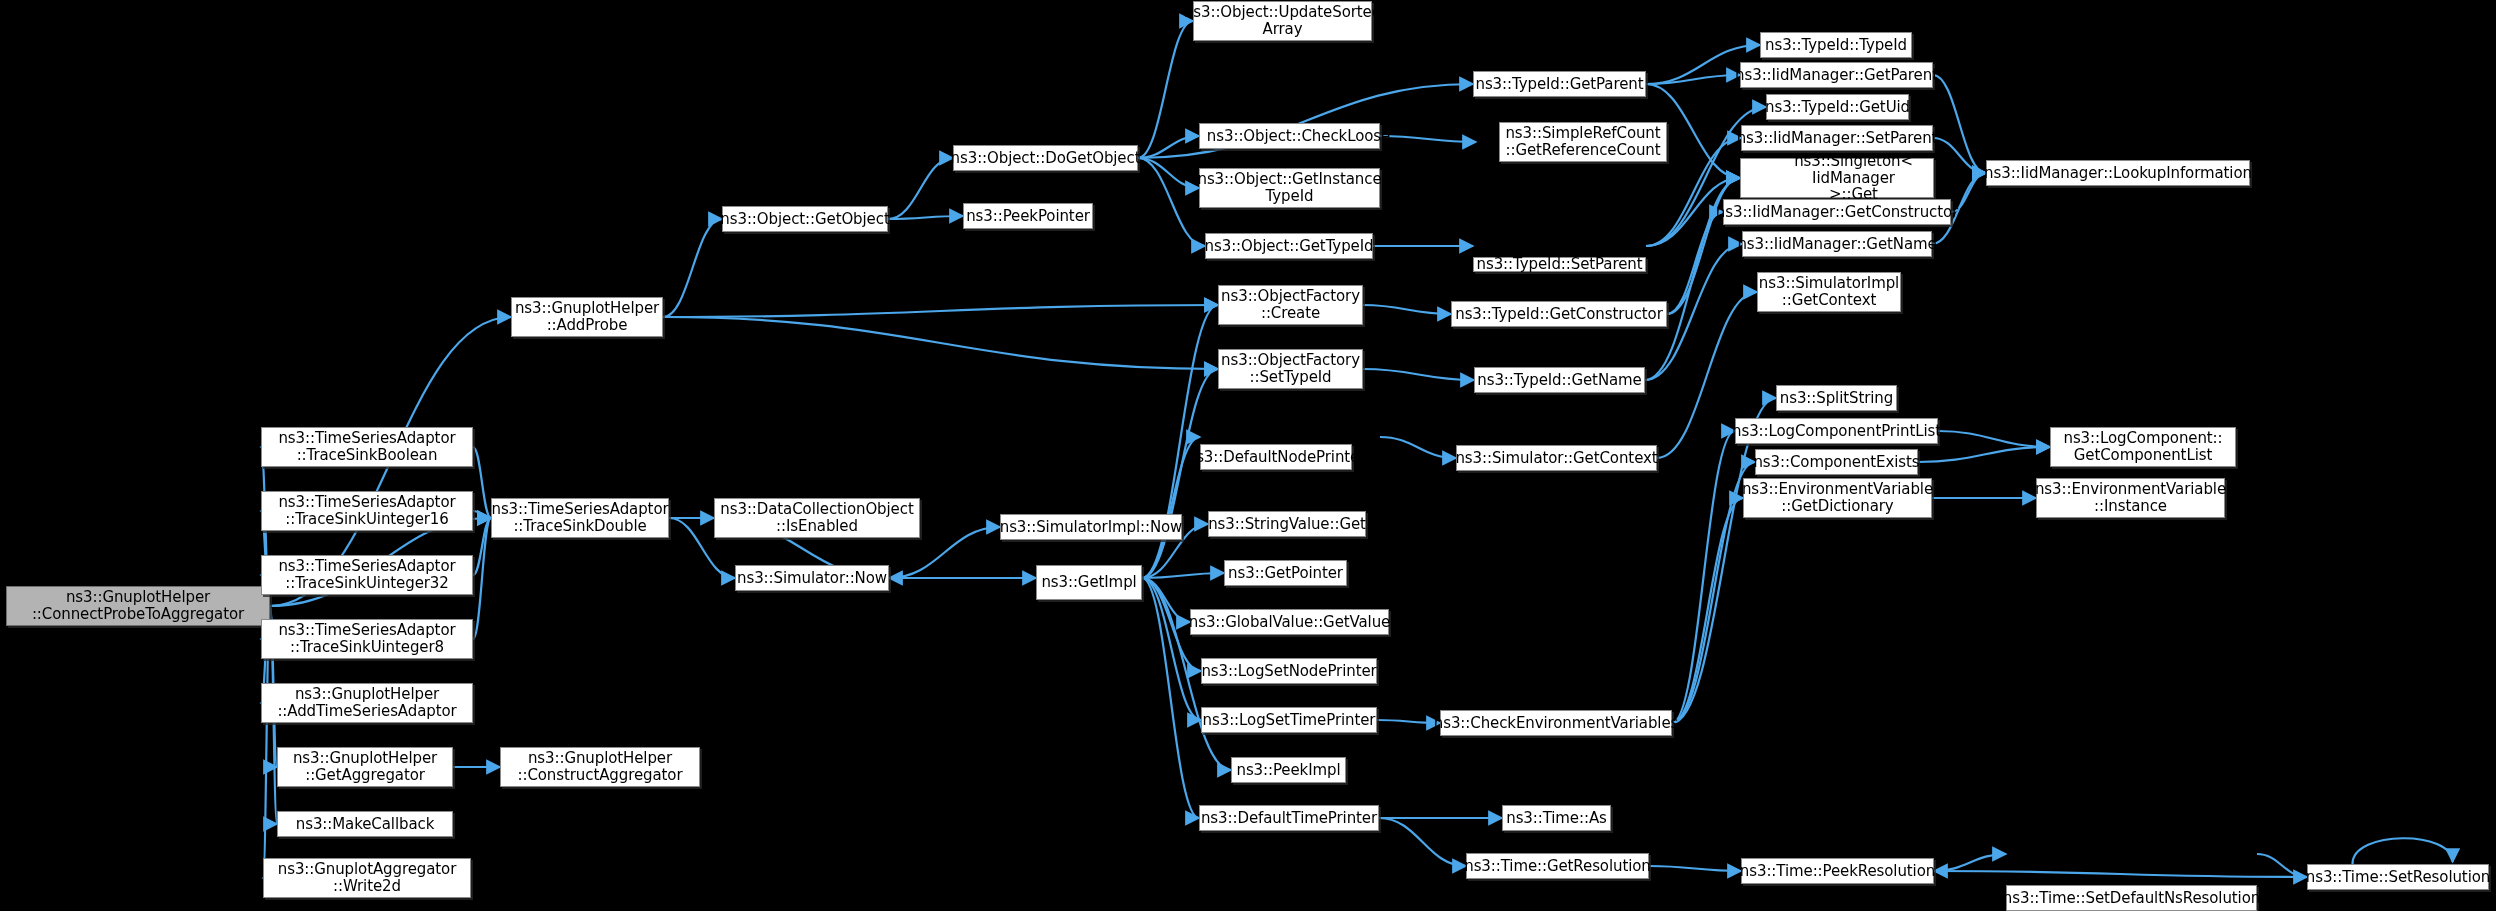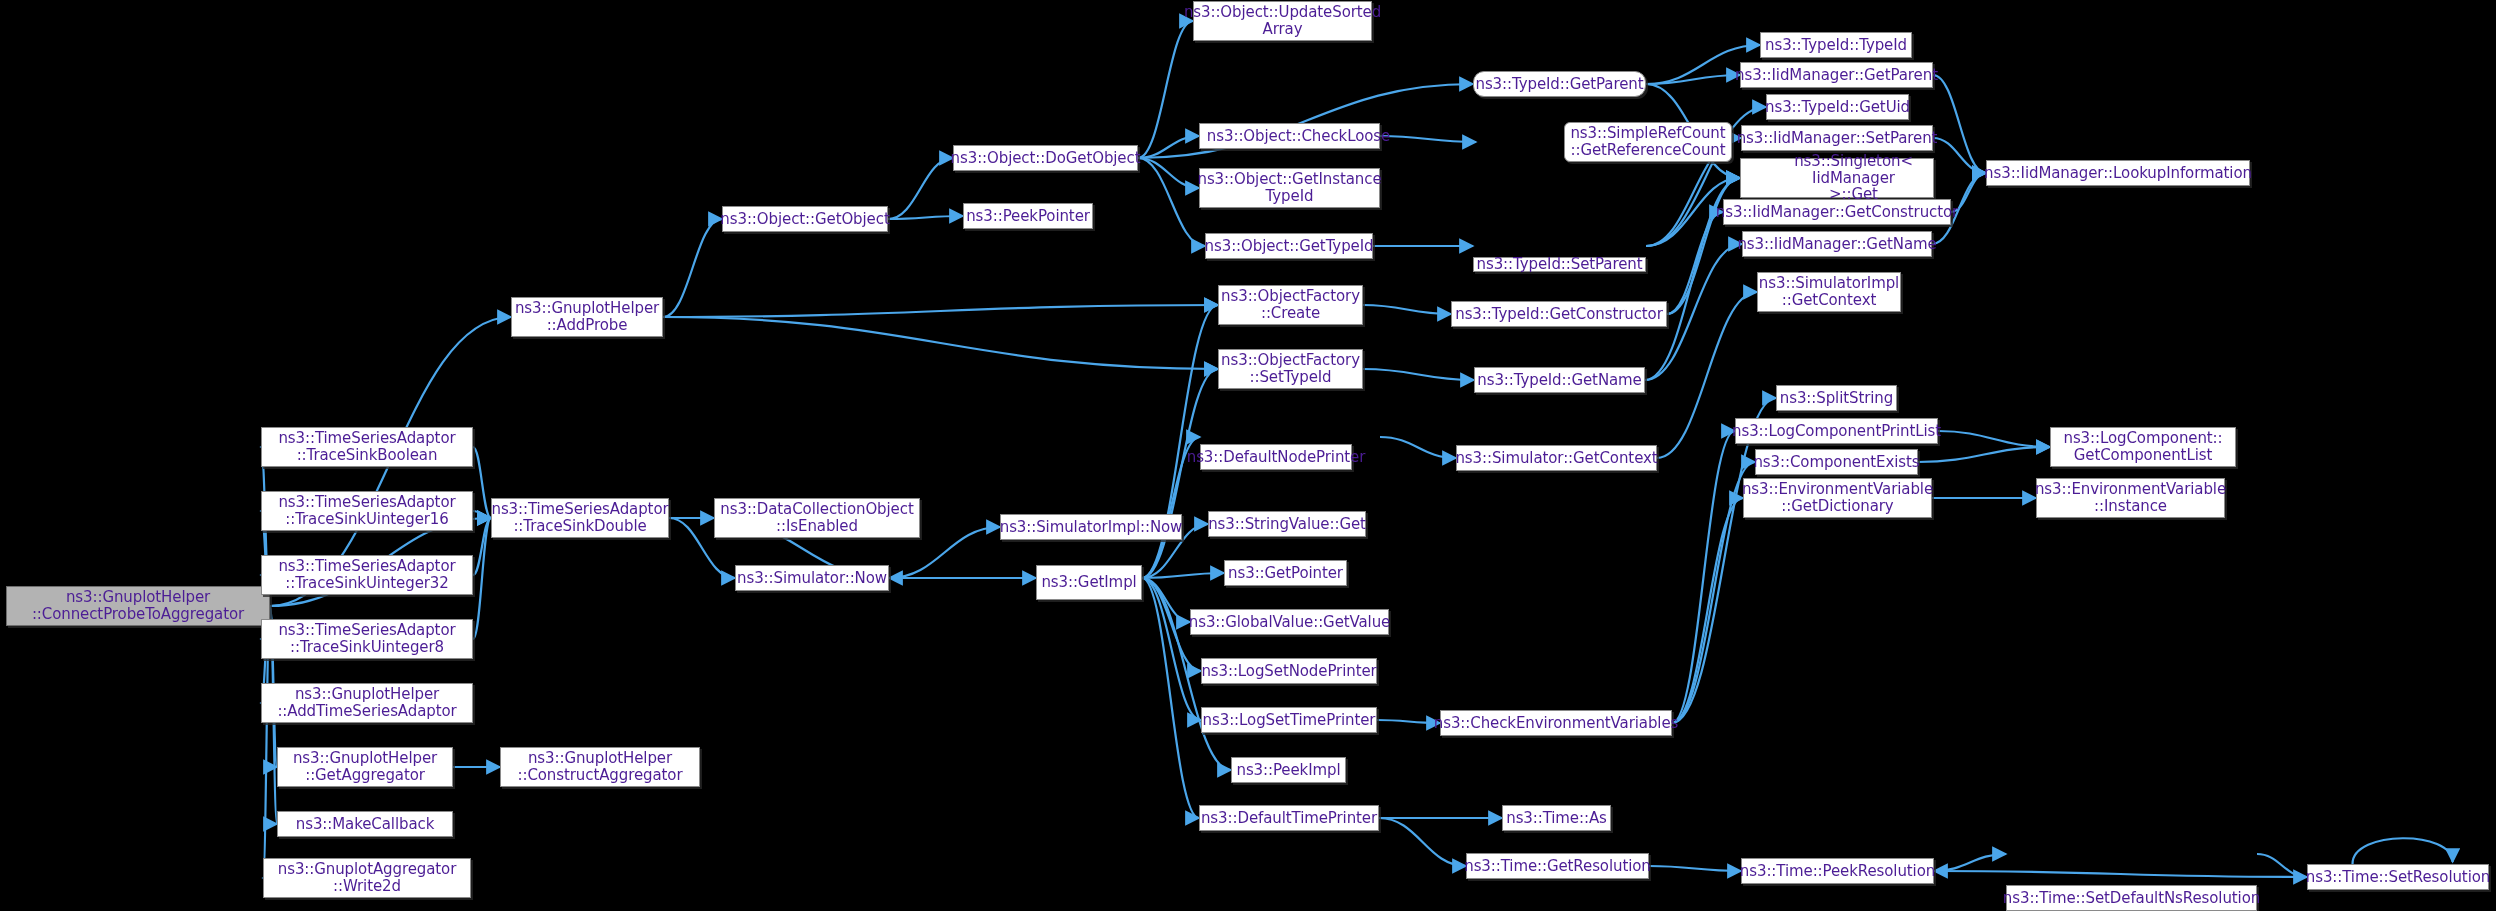--- a/index.html
+++ b/index.html
@@ -11,21 +11,21 @@
     font-family:"DejaVu Sans","Liberation Sans",sans-serif;
     overflow:hidden;
   }
   svg#edges{position:absolute;left:0;top:0;width:2496px;height:911px;pointer-events:none;}
   .node{
     position:absolute;
     box-sizing:border-box;
     background:#fff;
     border:1px solid #8a8a8a;
     box-shadow:2px 2px 0 rgba(40,40,40,.75);
-    color:#4c1d95;
+    color:#000000;
     font-size:15px;
     line-height:1.12;
     display:flex;
     align-items:center;
     justify-content:center;
     text-align:center;
     padding:2px 6px;
     white-space:pre-line;
     letter-spacing:-0.1px;
   }
@@ -166,22 +166,22 @@
       <div class="node" style="left: 1218px; top: 349px; width: 145px; height: 40px;">ns3::ObjectFactory
 ::SetTypeId</div>
       <div class="node" style="left: 1200px; top: 444px; width: 152px; height: 26px;">ns3::DefaultNodePrinter</div>
       <div class="node" style="left: 1208px; top: 511px; width: 158px; height: 26px;">ns3::StringValue::Get</div>
       <div class="node" style="left: 1224px; top: 560px; width: 123px; height: 26px;">ns3::GetPointer</div>
       <div class="node" style="left: 1190px; top: 609px; width: 199px; height: 26px;">ns3::GlobalValue::GetValue</div>
       <div class="node" style="left: 1201px; top: 658px; width: 176px; height: 26px;">ns3::LogSetNodePrinter</div>
       <div class="node" style="left: 1201px; top: 707px; width: 176px; height: 26px;">ns3::LogSetTimePrinter</div>
       <div class="node" style="left: 1231px; top: 757px; width: 115px; height: 26px;">ns3::PeekImpl</div>
       <div class="node" style="left: 1199px; top: 805px; width: 180px; height: 26px;">ns3::DefaultTimePrinter</div>
-      <div class="node" style="left: 1473px; top: 71px; width: 173px; height: 26px; border-radius: 11px;">ns3::TypeId::GetParent</div>
-      <div class="node" style="left: 1564px; top: 122px; width: 168px; height: 40px; border-radius: 6px;">ns3::SimpleRefCount
+      <div class="node" style="left: 1473px; top: 71px; width: 173px; height: 26px;">ns3::TypeId::GetParent</div>
+      <div class="node" style="left: 1499px; top: 122px; width: 168px; height: 40px;">ns3::SimpleRefCount
 ::GetReferenceCount</div>
       <div class="node" style="left: 1473px; top: 233px; width: 173px; height: 15px; margin-top: 24px;">ns3::TypeId::SetParent</div>
       <div class="node" style="left: 1451px; top: 301px; width: 216px; height: 26px;">ns3::TypeId::GetConstructor</div>
       <div class="node" style="left: 1474px; top: 367px; width: 171px; height: 26px;">ns3::TypeId::GetName</div>
       <div class="node" style="left: 1456px; top: 445px; width: 201px; height: 26px;">ns3::Simulator::GetContext</div>
       <div class="node" style="left: 1440px; top: 710px; width: 232px; height: 26px;">ns3::CheckEnvironmentVariables</div>
       <div class="node" style="left: 1502px; top: 805px; width: 109px; height: 26px;">ns3::Time::As</div>
       <div class="node" style="left: 1466px; top: 853px; width: 183px; height: 26px;">ns3::Time::GetResolution</div>
       <div class="node" style="left: 1760px; top: 32px; width: 152px; height: 26px;">ns3::TypeId::TypeId</div>
       <div class="node" style="left: 1740px; top: 62px; width: 193px; height: 26px;">ns3::IidManager::GetParent</div>

